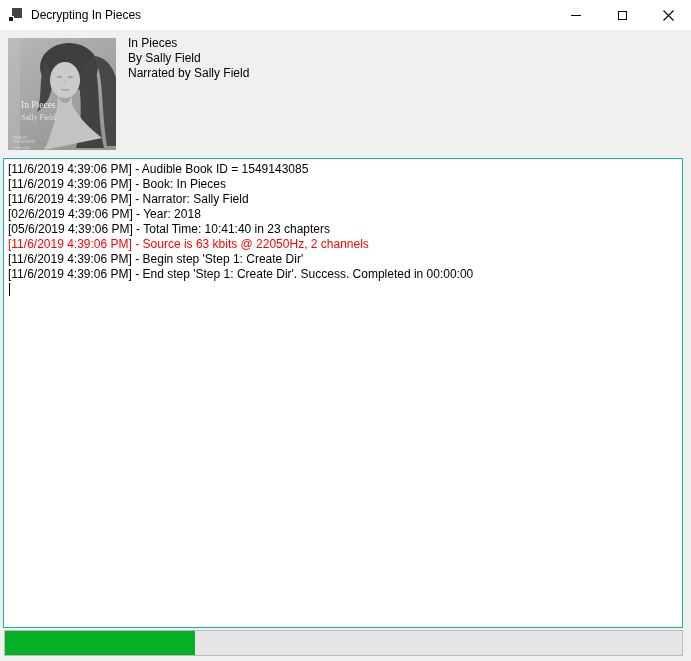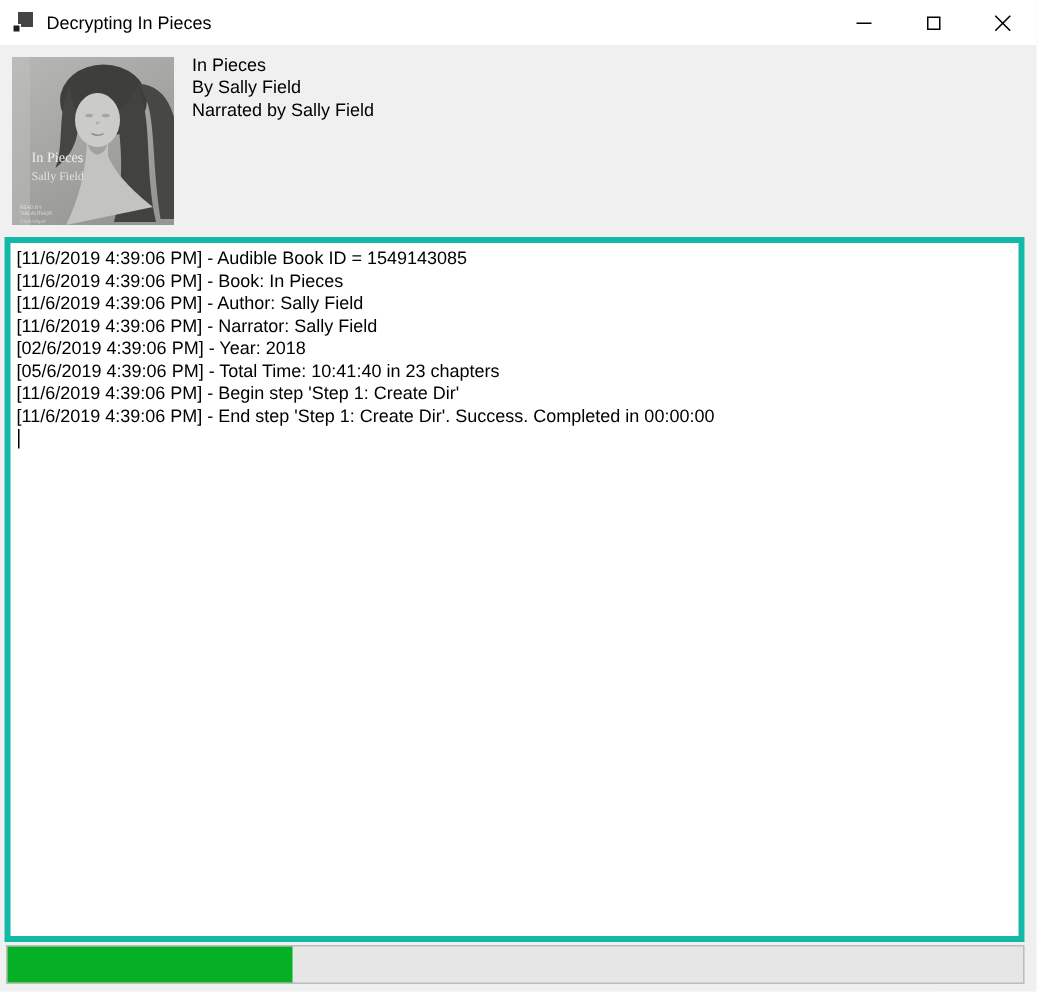--- a/index.html
+++ b/index.html
@@ -86,21 +86,21 @@
     line-height: 15px;
     color: #000;
   }
 
   
   .logbox {
     position: absolute;
     left: 3px; top: 158px;
     width: 680px; height: 470px;
     background: #fff;
-    border: 4px solid #14b8a6;
+    border: 1px solid #14b8a6;
     padding: 3px 2px 0 4px;
     font-size: 12px;
     line-height: 15px;
     color: #000;
     overflow: hidden;
     cursor: text;
   }
   .log-line { white-space: pre; }
   .log-line.error { color: var(--log-error, #ff0000); }
   .caret {
@@ -183,24 +183,24 @@
 
   <div class="book-info">
     <div>In Pieces</div>
     <div>By Sally Field</div>
     <div>Narrated by Sally Field</div>
   </div>
 
   <div class="logbox">
     <div class="log-line">[11/6/2019 4:39:06 PM] - Audible Book ID = 1549143085</div>
       <div class="log-line">[11/6/2019 4:39:06 PM] - Book: In Pieces</div>
-      <div class="log-line">[11/6/2019 4:39:06 PM] - Author: Sally Field</div>
       <div class="log-line">[11/6/2019 4:39:06 PM] - Narrator: Sally Field</div>
       <div class="log-line">[02/6/2019 4:39:06 PM] - Year: 2018</div>
       <div class="log-line">[05/6/2019 4:39:06 PM] - Total Time: 10:41:40 in 23 chapters</div>
+      <div class="log-line error">[11/6/2019 4:39:06 PM] - Source is 63 kbits @ 22050Hz, 2 channels</div>
       <div class="log-line">[11/6/2019 4:39:06 PM] - Begin step 'Step 1: Create Dir'</div>
       <div class="log-line">[11/6/2019 4:39:06 PM] - End step 'Step 1: Create Dir'. Success. Completed in 00:00:00</div>
       <span class="caret"></span>
   </div>
 
   <div class="progressbar">
     <div class="progress-fill" style="width: 28%;"></div>
   </div>
 
 </div>

